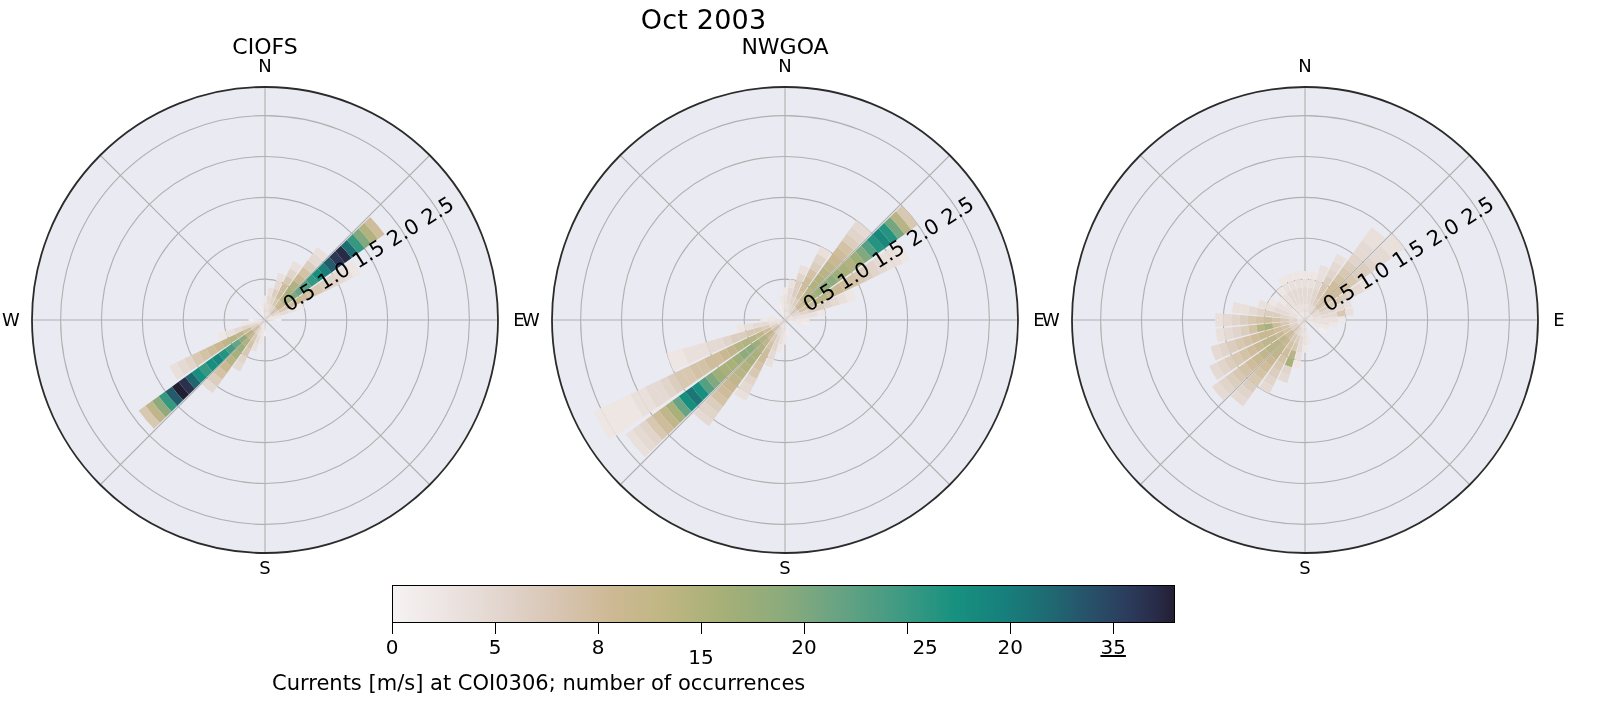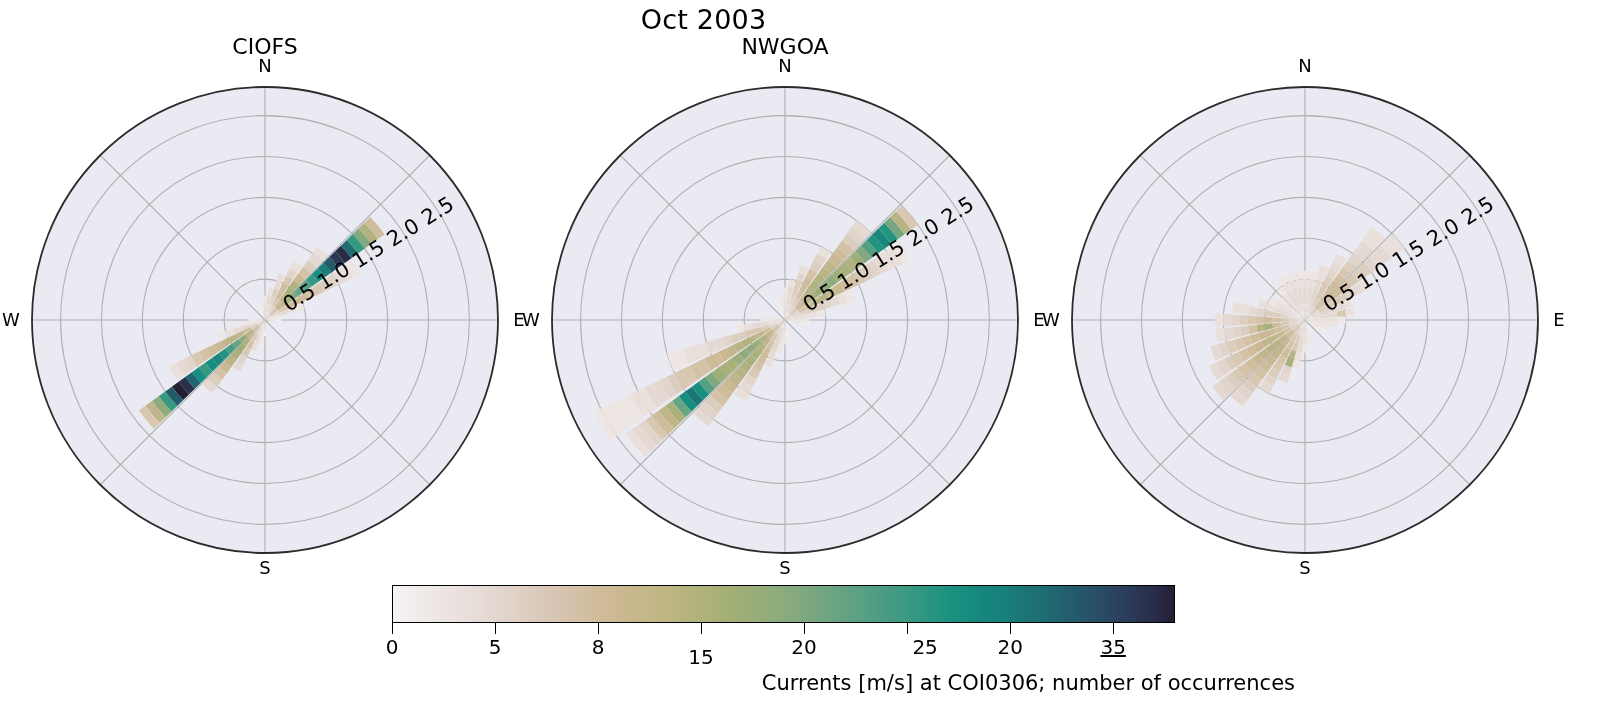--- a/index.html
+++ b/index.html
@@ -109,21 +109,21 @@
     font-size: 20px;
     line-height: 24px;
     transform: translateX(-50%);
     white-space: nowrap;
   }
   .cbar-label {
     position: absolute;
     left: -120px;
     top: 86px;
     width: 1023px;
-    text-align: right;
+    text-align: left;
     font-size: 21px;
     line-height: 25px;
   }
 </style>
 </head>
 <body>
 
 <div id="figure">
 
   <div class="suptitle">Oct 2003</div>

